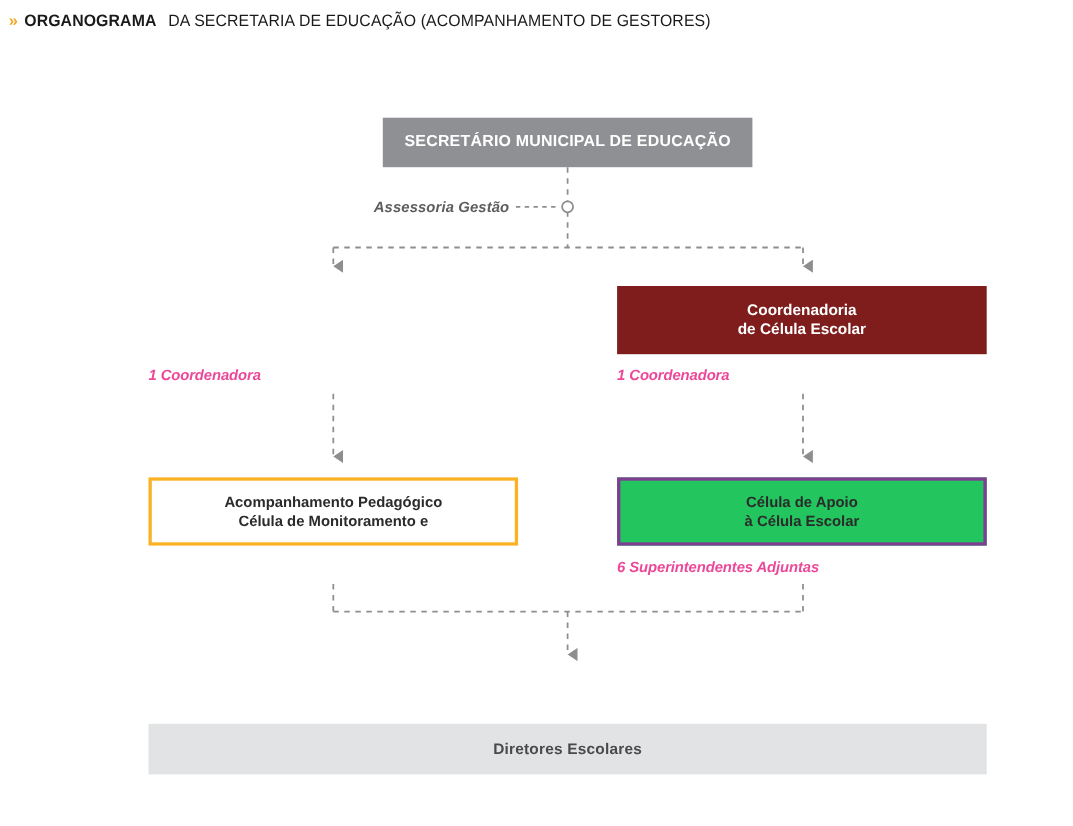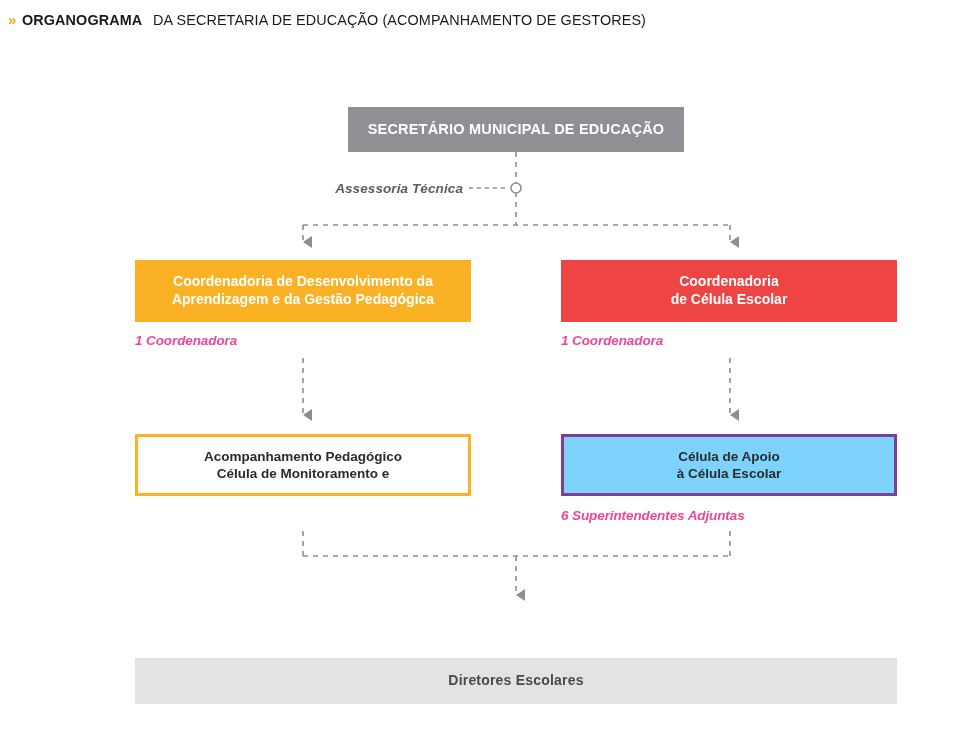--- a/index.html
+++ b/index.html
@@ -102,21 +102,21 @@
   
   #node-coord-aprend {
     left: 132px; top: 260px; width: 336px; height: 62px;
     background: #FBB124;
     color: #ffffff;
     font-size: 14px;
     font-weight: bold;
   }
   #node-coord-gestao {
     left: 558px; top: 260px; width: 336px; height: 62px;
-    background: #ef4444;
+    background: #7f1d1d;
     color: #ffffff;
     font-size: 14px;
     font-weight: bold;
   }
 
   
   .count-label {
     position: absolute;
     font-size: 13.5px;
     font-weight: bold;
@@ -134,21 +134,21 @@
   #node-celula-monit {
     left: 132px; top: 434px; width: 336px; height: 62px;
     background: #ffffff;
     border: 3px solid #FBB124;
     color: #2b2b2b;
     font-size: 13.5px;
     font-weight: bold;
   }
   #node-celula-apoio {
     left: 558px; top: 434px; width: 336px; height: 62px;
-    background: #7dd3fc;
+    background: #22c55e;
     border: 3px solid #7E3F93;
     color: #2b2b2b;
     font-size: 13.5px;
     font-weight: bold;
   }
 
   
   #node-diretores {
     left: 132px; top: 610px; width: 762px; height: 46px;
     background: #E2E3E5;
@@ -196,29 +196,23 @@
     <line x1="727" y1="531" x2="727" y2="556" stroke="#8E8E8E" stroke-width="1.6" stroke-dasharray="5,5"></line>
     <line x1="300" y1="556" x2="727" y2="556" stroke="#8E8E8E" stroke-width="1.6" stroke-dasharray="5,5"></line>
     <line x1="513" y1="556" x2="513" y2="595" stroke="#8E8E8E" stroke-width="1.6" stroke-dasharray="5,5" marker-end="url(#arrow-down)"></line>
   </svg>
 
   <div class="node" id="node-secretario">
     <span class="node-text">SECRETÁRIO MUNICIPAL DE EDUCAÇÃO</span>
   </div>
 
   <div id="label-assessoria">
-    <span>Assessoria Técnica</span>
-  </div>
-
-  <div class="node" id="node-coord-aprend">
-    <div>
-      <span class="node-text">Coordenadoria de Desenvolvimento da</span>
-      <span class="node-text">Aprendizagem e da Gestão Pedagógica</span>
-    </div>
-  </div>
+    <span>Assessoria Gestão</span>
+  </div>
+
   <div class="count-label" id="count-coord-aprend">1 Coordenadora</div>
 
   <div class="node" id="node-coord-gestao">
     <div>
       <span class="node-text">Coordenadoria</span>
       <span class="node-text">de Célula Escolar</span>
     </div>
   </div>
   <div class="count-label" id="count-coord-gestao">1 Coordenadora</div>
 

